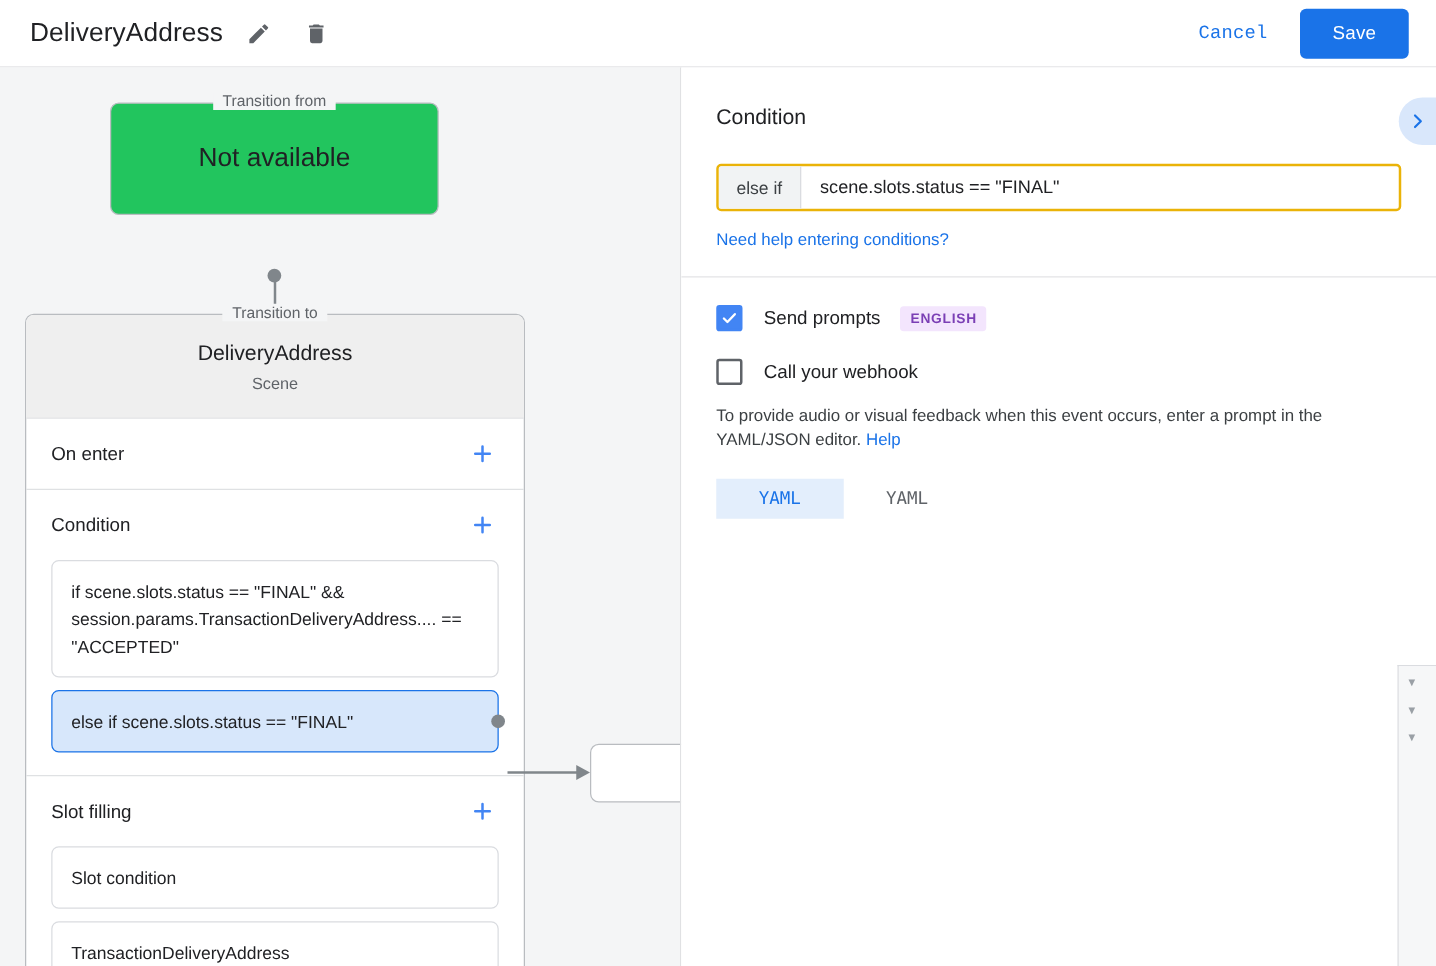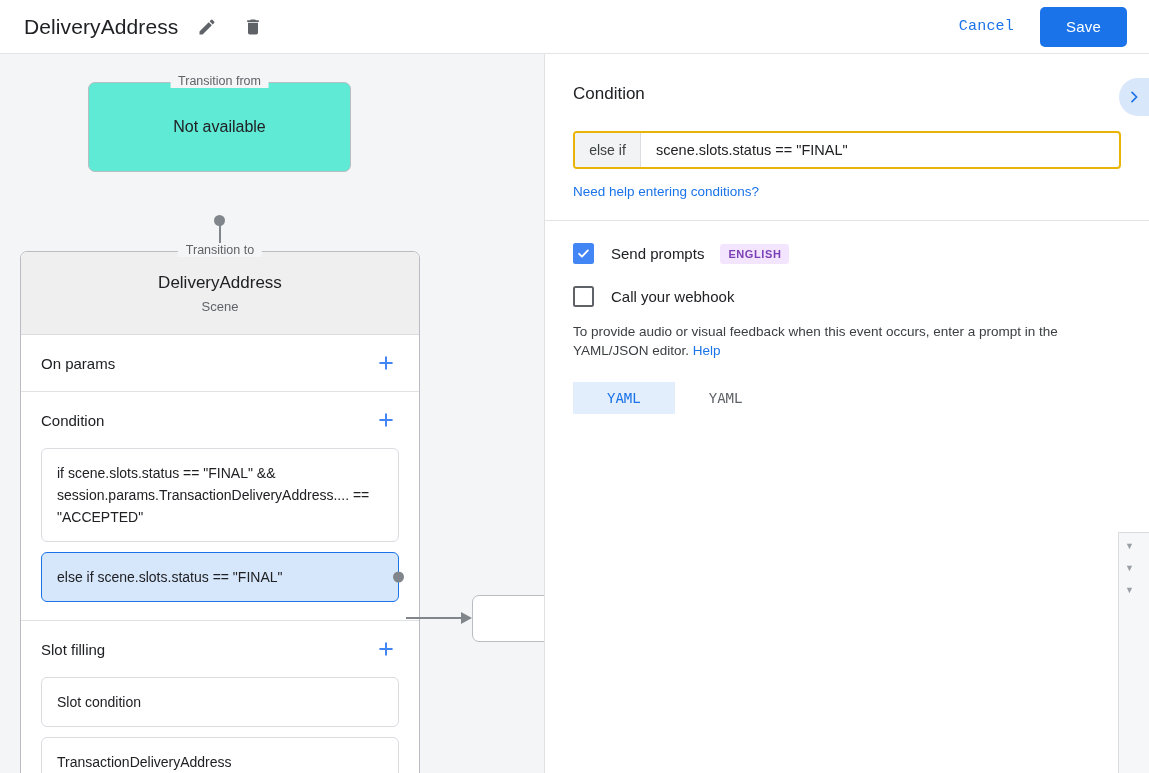--- a/index.html
+++ b/index.html
@@ -53,32 +53,32 @@
   }
   .canvas-divider {
     position: absolute; left: 544px; top: 54px;
     width: 1px; height: 719px; background: #e0e1e3;
   }
 
   
   .node-from {
     position: absolute; left: 88px; top: 28px;
     width: 263px; height: 90px;
-    background: #5eead4;
+    background: #22c55e;
     border: 1px solid #b9bcc0;
     border-radius: 7px;
     display: flex; align-items: center; justify-content: center;
   }
   .node-from .legend {
     position: absolute; top: -9px; left: 50%;
     transform: translateX(-50%);
     background: #f4f5f6; padding: 0 8px;
     font-size: 12.5px; color: #5f6368;
   }
-  .node-from .node-name { font-size: 16px; color: #202124; }
+  .node-from .node-name { font-size: 21px; color: #202124; }
 
   .connector-dot {
     position: absolute; left: 214px; top: 161px;
     width: 11px; height: 11px; border-radius: 50%;
     background: #80868b;
   }
   .connector-line {
     position: absolute; left: 219px; top: 166px;
     width: 1.5px; height: 49px; background: #80868b;
   }
@@ -311,21 +311,21 @@
 
     <div class="node-to">
       <span class="legend">Transition to</span>
       <div class="node-to-head">
         <div class="title">DeliveryAddress</div>
         <div class="subtitle">Scene</div>
       </div>
       <div id="sections">
           <div class="section">
             <div class="section-head">
-              <div class="section-title">On params</div>
+              <div class="section-title">On enter</div>
               <div class="plus-btn">
                 <svg width="20" height="20" viewBox="0 0 24 24">
                   <path fill="none" stroke="#4285f4" stroke-width="2.4" stroke-linecap="round" d="M12 5v14M5 12h14"></path>
                 </svg>
               </div>
             </div>
           </div>
           <div class="section">
             <div class="section-head">
               <div class="section-title">Condition</div>

